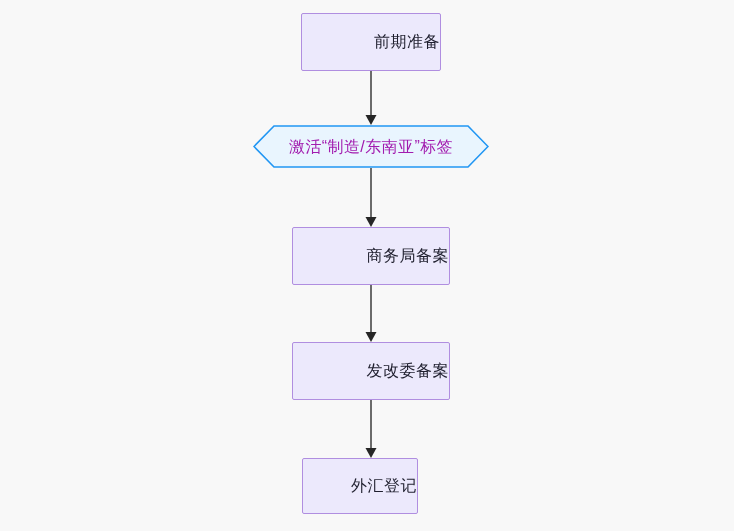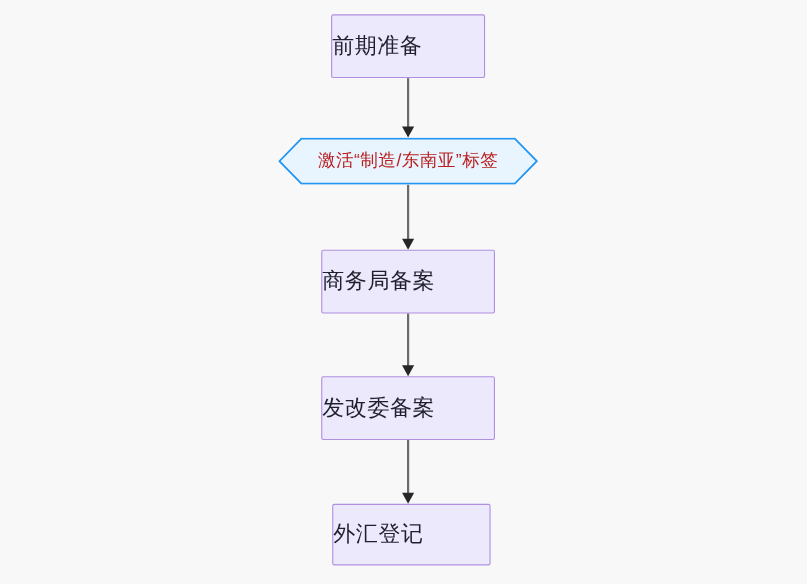--- a/index.html
+++ b/index.html
@@ -20,26 +20,26 @@
     width: 734px;
     height: 531px;
   }
 
   
   .node {
     position: absolute;
     box-sizing: border-box;
     display: flex;
     align-items: center;
-    justify-content: flex-start;
+    justify-content: flex-end;
     background: #ece9fc;
     border: 1.6px solid #b08ee0;
     border-radius: 2px;
     color: #1f1f2e;
-    font-size: 20px;
+    font-size: 16px;
     letter-spacing: 0.5px;
     white-space: nowrap;
     user-select: none;
   }
 
   .node-label {
     display: block;
     line-height: 1;
   }
 
@@ -103,24 +103,24 @@
       <line class="edge-line" x1="371" y1="400" x2="371" y2="450" stroke="#6b6b6b"></line>
       <polygon class="edge-head" points="365.5,448 376.5,448 371,458" fill="#262626"></polygon>
     </svg>
     <div class="node" style="left: 301px; top: 13px; width: 140px; height: 58px; background: rgb(236, 233, 252); border-color: rgb(176, 142, 224); color: rgb(31, 31, 46);">
       <span class="node-label">前期准备</span>
     </div>
     <div class="hex-wrap" style="left: 253px; top: 125px; width: 236px; height: 43px;">
       <svg width="236" height="43">
         <polygon points="21,1 215,1 235,21.5 215,42 21,42 1,21.5" fill="#e9f5fe" stroke="#2196f3" stroke-width="1.6"></polygon>
       </svg>
-      <span class="hex-label" style="color: #b91c1c;">激活“制造/东南亚”标签</span>
+      <span class="hex-label" style="color: #a21caf;">激活“制造/东南亚”标签</span>
     </div>
     <div class="node" style="left: 292px; top: 342px; width: 158px; height: 58px; background: rgb(236, 233, 252); border-color: rgb(176, 142, 224); color: rgb(31, 31, 46);">
       <span class="node-label">发改委备案</span>
     </div>
     <div class="node" style="left: 292px; top: 227px; width: 158px; height: 58px; background: rgb(236, 233, 252); border-color: rgb(176, 142, 224); color: rgb(31, 31, 46);">
       <span class="node-label">商务局备案</span>
     </div>
-    <div class="node" style="left: 302px; top: 458px; width: 144px; height: 56px; background: rgb(236, 233, 252); border-color: rgb(176, 142, 224); color: rgb(31, 31, 46);">
+    <div class="node" style="left: 302px; top: 458px; width: 116px; height: 56px; background: rgb(236, 233, 252); border-color: rgb(176, 142, 224); color: rgb(31, 31, 46);">
       <span class="node-label">外汇登记</span>
     </div>
   </div>
 
 </body></html>

